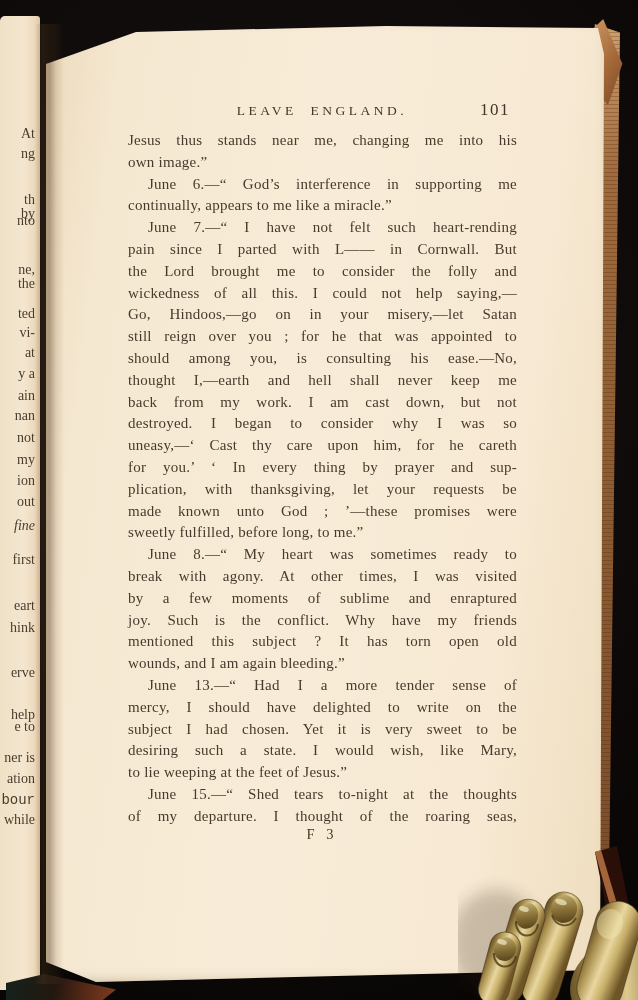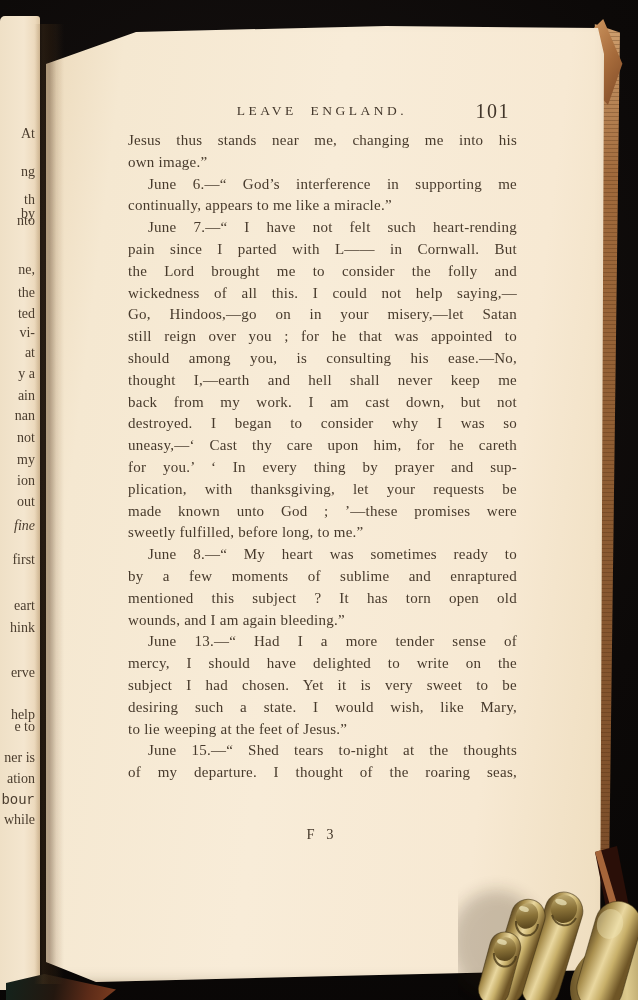--- a/index.html
+++ b/index.html
@@ -57,21 +57,21 @@
     box-shadow:inset 0 -10px 16px -10px rgba(95,65,30,.55), inset 10px 0 18px -12px rgba(95,65,30,.45);
   }
   .running-head{
     position:absolute;left:128px;top:101px;width:388px;height:20px;z-index:5;
     text-align:center;color:var(--header-ink,#42362a);
   }
   .running-head .title{
     font-size:13.5px;letter-spacing:3.5px;word-spacing:7px;
   }
   .running-head .pagenum{
-    position:absolute;right:6px;top:-1px;font-size:20px;letter-spacing:1.5px;
+    position:absolute;right:6px;top:-1px;font-size:17px;letter-spacing:1.5px;
   }
   .body-text{
     position:absolute;left:128px;top:130px;width:389px;z-index:5;
     font-size:15px;color:var(--ink,#473a2c);letter-spacing:.25px;
   }
   .body-text .line{
     height:21.8px;line-height:21.8px;white-space:normal;
     text-align:justify;text-align-last:justify;text-justify:inter-word;
   }
   .body-text .line.indent{text-indent:20px;}
@@ -84,26 +84,26 @@
 </style>
 </head>
 <body>
 
 <div class="photo">
   <div class="backdrop"></div>
 
   <div class="facing-page">
     <div>
         <span class="frag" style="top: 110px;">At</span>
-        <span class="frag" style="top: 148px; text-align: center;">ng</span>
+        <span class="frag" style="top: 130px; text-align: center;">ng</span>
         <span class="frag" style="top: 154px; margin-top: 36px;">by</span>
         <span class="frag" style="top: 176px;">th</span>
         <span class="frag" style="top: 197px;">nto</span>
         <span class="frag" style="top: 246px;">ne,</span>
-        <span class="frag" style="top: 269px;">the</span>
+        <span class="frag" style="top: 260px;">the</span>
         <span class="frag" style="top: 290px;">ted</span>
         <span class="frag" style="top: 309px;">vi-</span>
         <span class="frag" style="top: 329px;">at</span>
         <span class="frag" style="top: 350px;">y a</span>
         <span class="frag" style="top: 372px;">ain</span>
         <span class="frag" style="top: 392px;">nan</span>
         <span class="frag" style="top: 414px;">not</span>
         <span class="frag" style="top: 436px;">my</span>
         <span class="frag" style="top: 457px;">ion</span>
         <span class="frag" style="top: 478px;">out</span>
@@ -147,21 +147,23 @@
       <div class="line">should among you, is consulting his ease.—No,</div>
       <div class="line">thought I,—earth and hell shall never keep me</div>
       <div class="line">back from my work.  I am cast down, but not</div>
       <div class="line">destroyed.  I began to consider why I was so</div>
       <div class="line">uneasy,—‘ Cast thy care upon him, for he careth</div>
       <div class="line">for you.’  ‘ In every thing by prayer and sup-</div>
       <div class="line">plication, with thanksgiving, let your requests be</div>
       <div class="line">made known unto God ; ’—these promises were</div>
       <div class="line end">sweetly fulfilled, before long, to me.”</div>
       <div class="line indent">June 8.—“ My heart was sometimes ready to</div>
+      <div class="line">break with agony.  At other times, I was visited</div>
       <div class="line">by a few moments of sublime and enraptured</div>
+      <div class="line">joy.  Such is the conflict.  Why have my friends</div>
       <div class="line">mentioned this subject ?  It has torn open old</div>
       <div class="line end">wounds, and I am again bleeding.”</div>
       <div class="line indent">June 13.—“ Had I a more tender sense of</div>
       <div class="line">mercy, I should have delighted to write on the</div>
       <div class="line">subject I had chosen.  Yet it is very sweet to be</div>
       <div class="line">desiring such a state.  I would wish, like Mary,</div>
       <div class="line end">to lie weeping at the feet of Jesus.”</div>
       <div class="line indent">June 15.—“ Shed tears to-night at the thoughts</div>
       <div class="line">of my departure.  I thought of the roaring seas,</div>
     </div>

